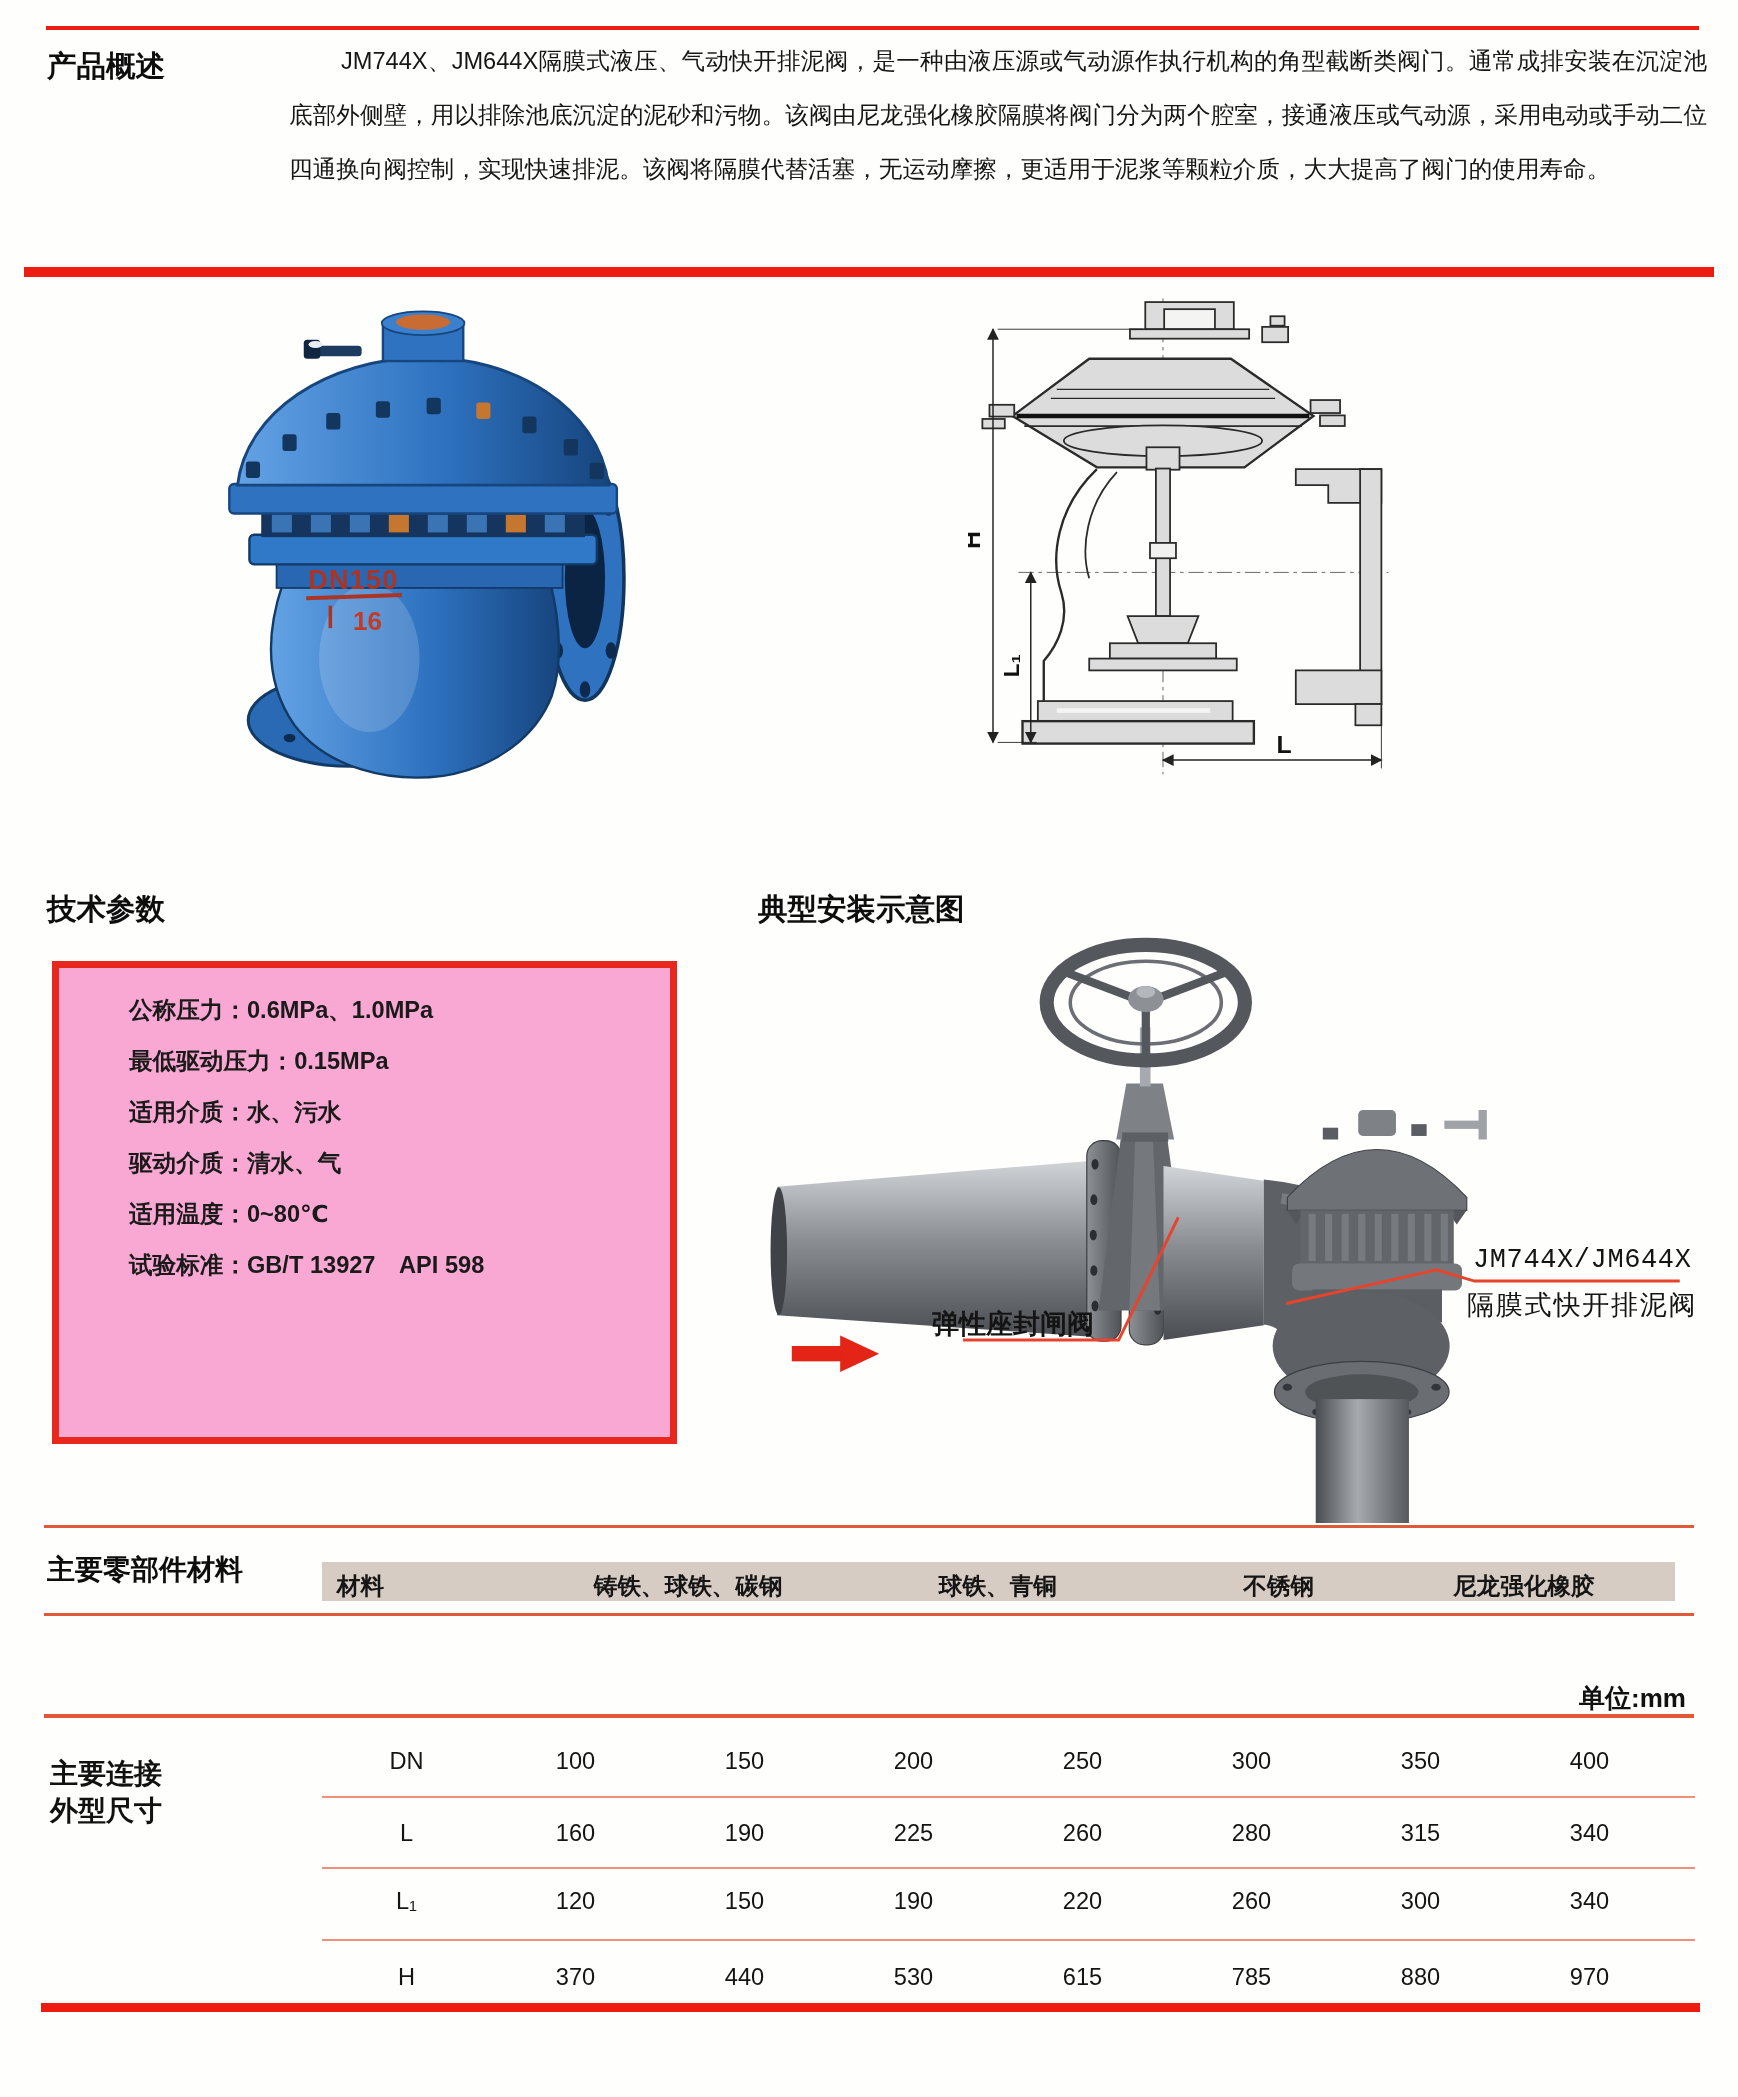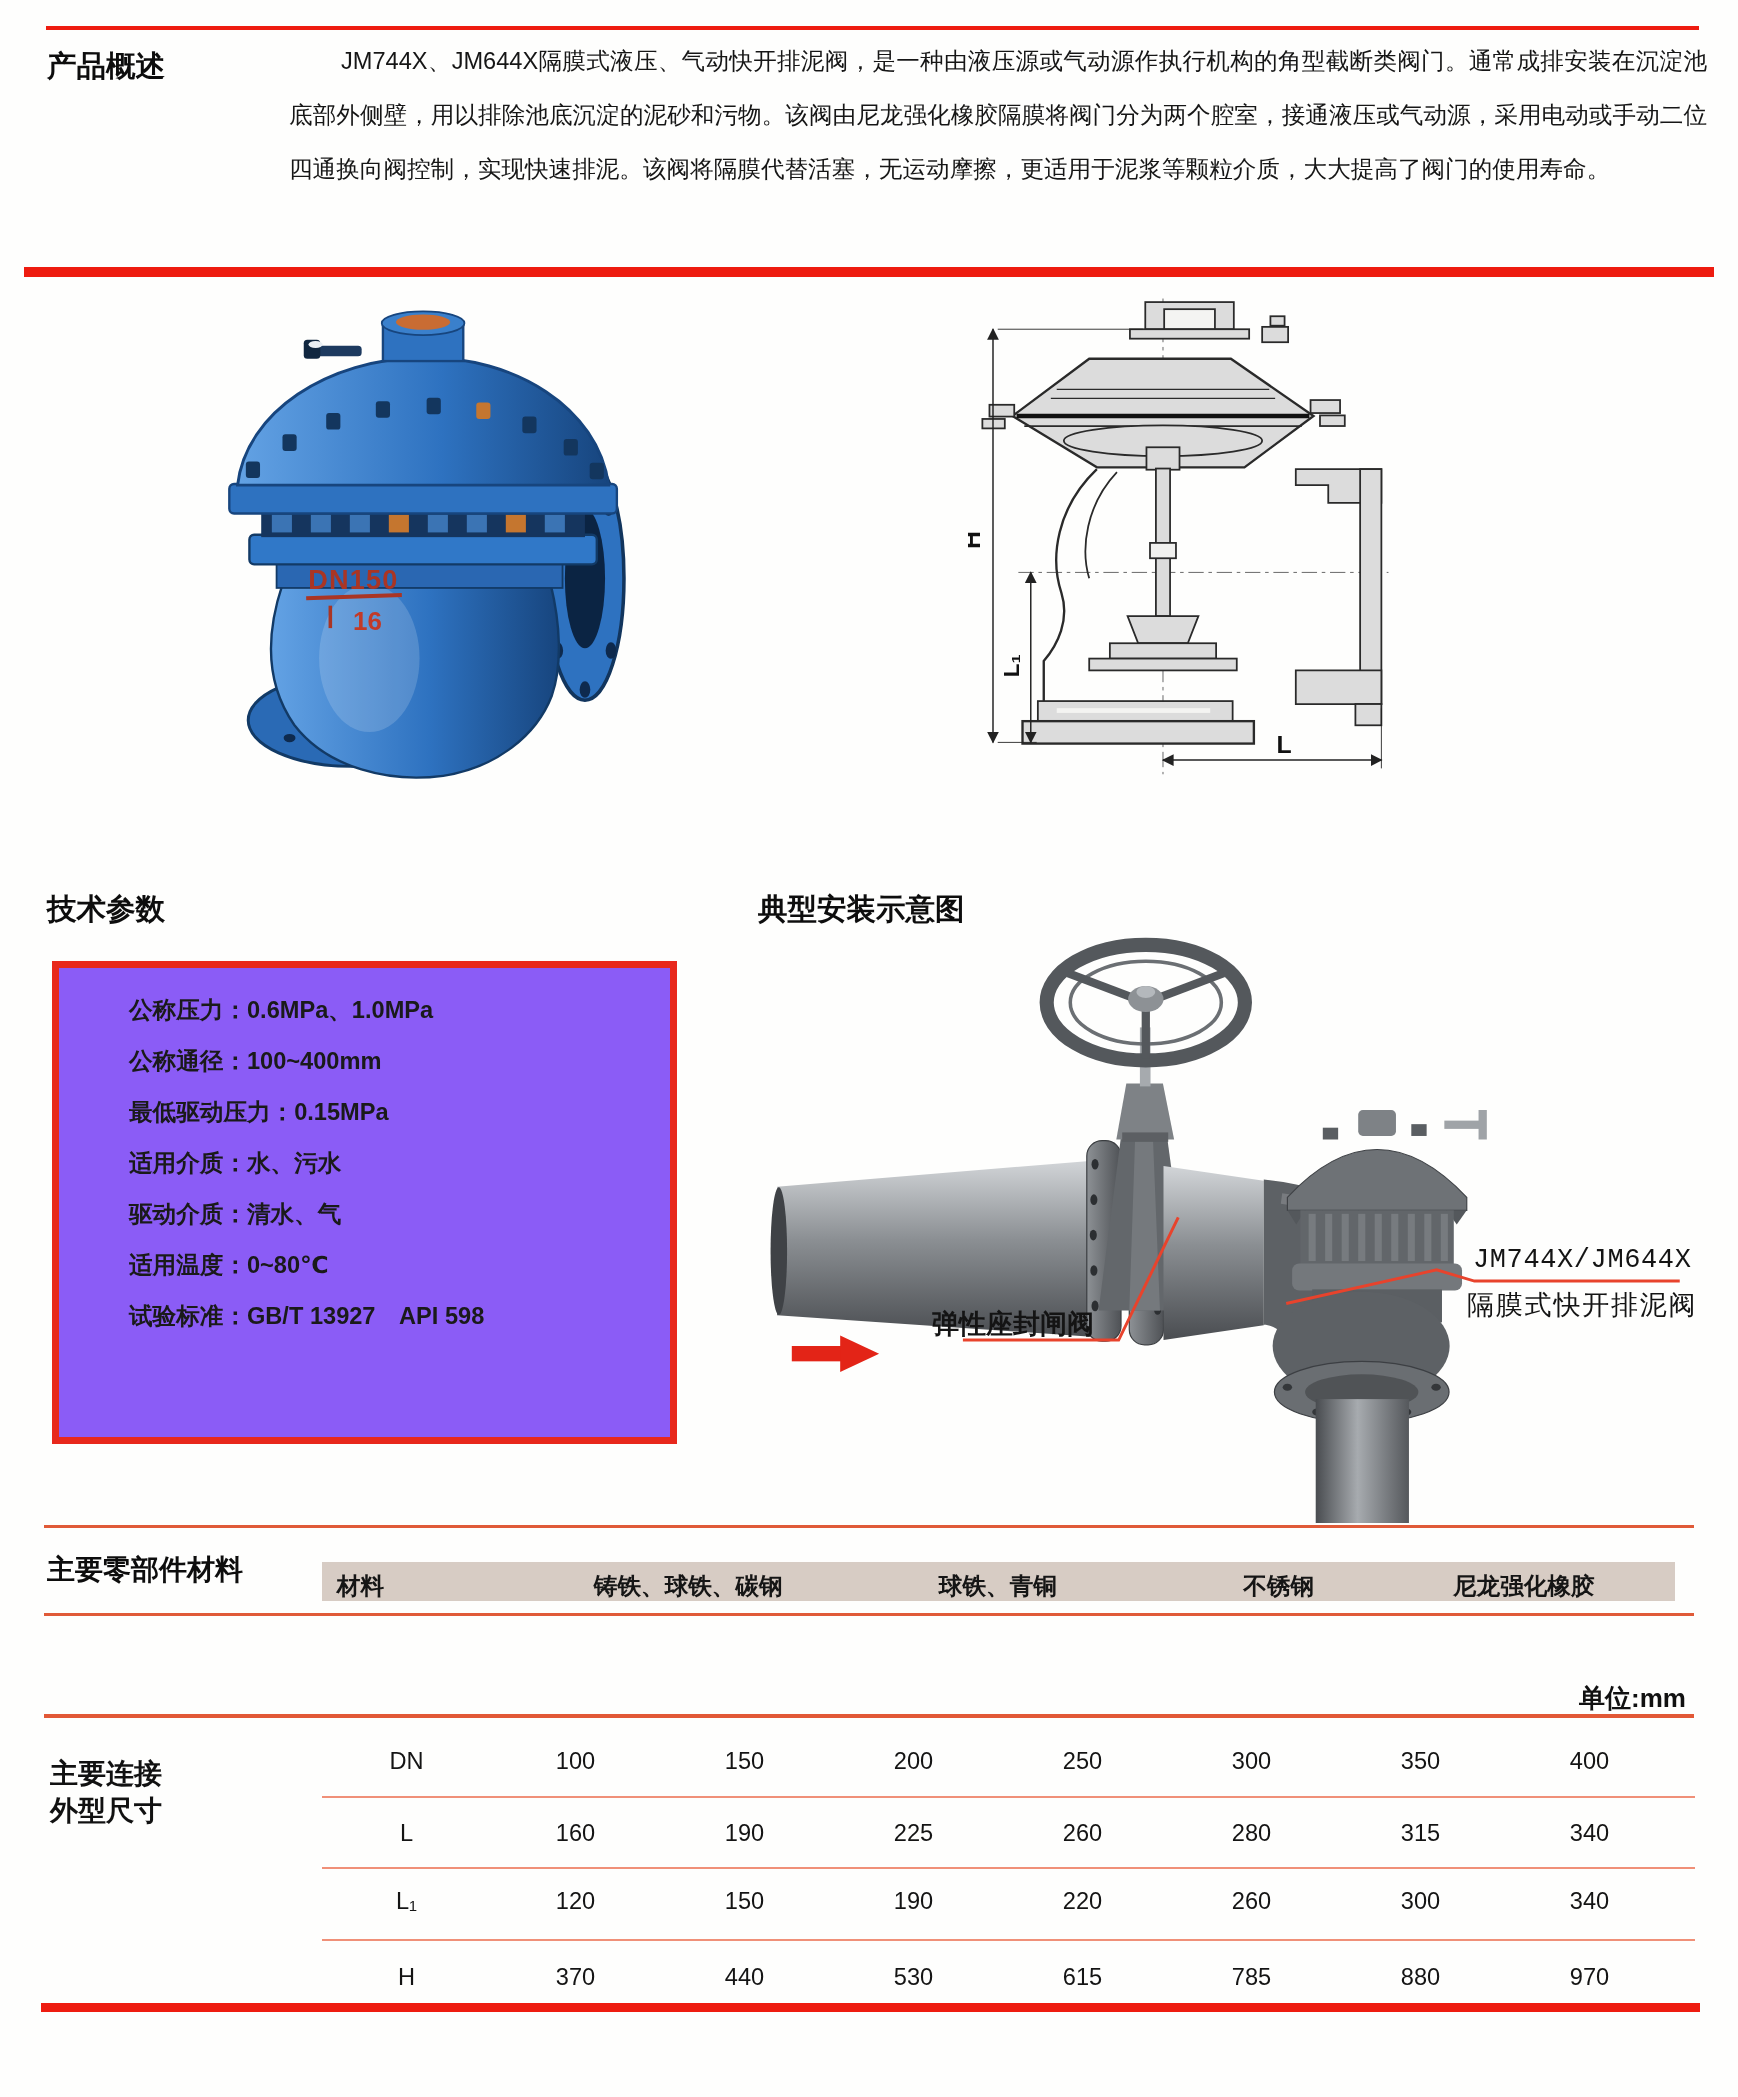--- a/index.html
+++ b/index.html
@@ -11,21 +11,21 @@
   .abs{position:absolute;}
   .rule{position:absolute;background:#ee1c10;}
   .sec-title{position:absolute;font-size:29.5px;font-weight:bold;color:#0d0d0d;margin:0;white-space:nowrap;}
   .overview-text{
     position:absolute;left:289px;top:34px;width:1418px;margin:0;
     font-size:23.6px;line-height:54px;font-weight:500;text-align:justify;
     text-indent:52px;color:#161616;
   }
   .spec-box{
     position:absolute;left:52px;top:961px;width:541px;height:452px;
-    border:7px solid #e8281c;background:#8b5cf6;
+    border:7px solid #e8281c;background:#f9a8d4;
     padding:16.5px 0 0 70px;box-sizing:content-box;
   }
   .spec-row{font-size:23.6px;font-weight:bold;line-height:51px;color:#1a1a1a;white-space:nowrap;}
   .fig-label{position:absolute;white-space:nowrap;color:#141414;}
   .lbl-gate{left:932px;top:1306px;font-size:27px;font-weight:bold;}
   .lbl-model{left:1473px;top:1245px;font-size:27px;font-weight:500;letter-spacing:0.6px;font-family:Liberation Mono, monospace;}
   .lbl-name{left:1467px;top:1287px;font-size:27px;font-weight:500;letter-spacing:1.8px;}
   .thin-line{position:absolute;left:44px;width:1650px;height:3px;background:#e05a38;}
   .sep-line{position:absolute;left:322px;width:1373px;height:2.4px;background:#f09078;}
   .matrow{
@@ -180,21 +180,20 @@
     <text x="20" y="415" transform="rotate(-90 20 415)" font-size="42" font-weight="bold" fill="#111" text-anchor="middle">H</text>
     <text x="86" y="628" transform="rotate(-90 86 628)" font-size="38" font-weight="bold" fill="#111" text-anchor="middle">L₁</text>
     <text x="535" y="776" font-size="42" font-weight="bold" fill="#111" text-anchor="middle">L</text>
   </svg>
 
   <h2 class="sec-title" style="left:47px;top:890px;">技术参数</h2>
   <h2 class="sec-title" style="left:758px;top:890px;">典型安装示意图</h2>
 
   <div class="spec-box">
     <div class="spec-row">公称压力：0.6MPa、1.0MPa</div>
-    <div class="spec-row">公称通径：100~400mm</div>
     <div class="spec-row">最低驱动压力：0.15MPa</div>
     <div class="spec-row">适用介质：水、污水</div>
     <div class="spec-row">驱动介质：清水、气</div>
     <div class="spec-row">适用温度：0~80℃</div>
     <div class="spec-row">试验标准：GB/T 13927　API 598</div>
   </div>
 
   <svg viewBox="0 0 1640 1000" style="left:768px;top:933px;width:968px;height:590px;">
     <defs>
       <linearGradient id="pipeH" x1="0" y1="0" x2="0" y2="1">

